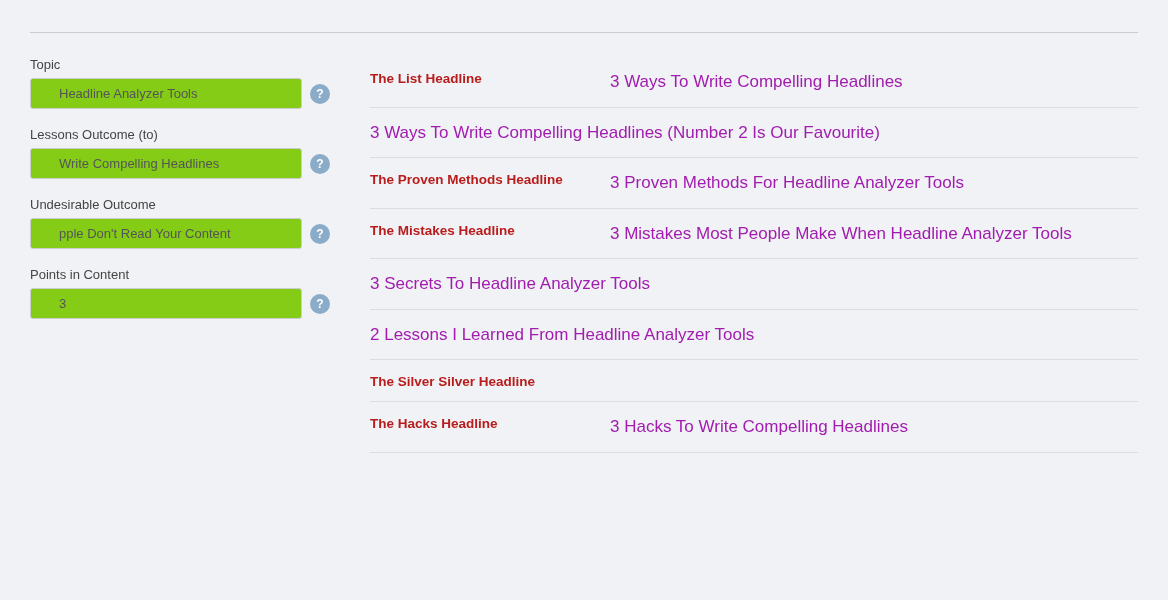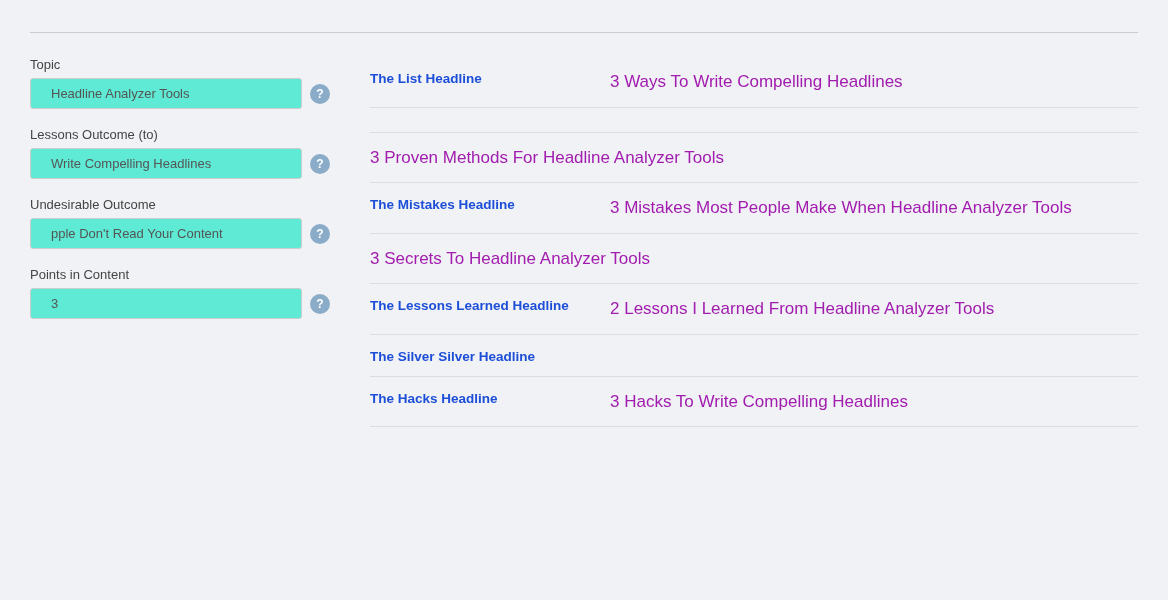--- a/index.html
+++ b/index.html
@@ -46,26 +46,26 @@
       margin-bottom: 6px;
       display: block;
     }
     .input-row {
       display: flex;
       align-items: center;
       gap: 8px;
     }
     .text-input {
       flex: 1;
-      padding: 7px 20px;
+      padding: 7px 28px;
       border: 1px solid #ccc;
       border-radius: 3px;
       font-size: 13px;
       color: #555;
-      background: #5eead4;
+      background: #84cc16;
       outline: none;
     }
     .help-icon {
       width: 20px;
       height: 20px;
       border-radius: 50%;
       background: #8bacc8;
       color: #fff;
       font-size: 12px;
       font-weight: bold;
@@ -85,21 +85,21 @@
       border-bottom: 1px solid #ddd;
       gap: 20px;
     }
     .headline-row:first-child {
       border-top: none;
     }
     .headline-type {
       width: 220px;
       flex-shrink: 0;
       font-weight: 600;
-      color: #1d4ed8;
+      color: #b91c1c;
       font-size: 13.5px;
       padding-top: 2px;
     }
     .headline-value {
       flex: 1;
       color: #a21caf;
       font-size: 17px;
       line-height: 1.5;
       cursor: pointer;
     }
@@ -143,33 +143,34 @@
           </div>
         </div>
       </div>
 
     <div class="right-panel">
     <div class="headline-row">
           <div class="headline-type">The List Headline</div>
           <div class="headline-value">3 Ways To Write Compelling Headlines</div>
         </div>
         <div class="headline-row">
+          <div class="headline-value">3 Ways To Write Compelling Headlines (Number 2 Is Our Favourite)</div>
         </div>
         <div class="headline-row">
+          <div class="headline-type">The Proven Methods Headline</div>
           <div class="headline-value">3 Proven Methods For Headline Analyzer Tools</div>
         </div>
         <div class="headline-row">
           <div class="headline-type">The Mistakes Headline</div>
           <div class="headline-value">3 Mistakes Most People Make When Headline Analyzer Tools</div>
         </div>
         <div class="headline-row">
           <div class="headline-value">3 Secrets To Headline Analyzer Tools</div>
         </div>
         <div class="headline-row">
-          <div class="headline-type">The Lessons Learned Headline</div>
           <div class="headline-value">2 Lessons I Learned From Headline Analyzer Tools</div>
         </div>
         <div class="headline-row">
           <div class="headline-type">The Silver Silver Headline</div>
         </div>
         <div class="headline-row">
           <div class="headline-type">The Hacks Headline</div>
           <div class="headline-value">3 Hacks To Write Compelling Headlines</div>
         </div>
       </div>

